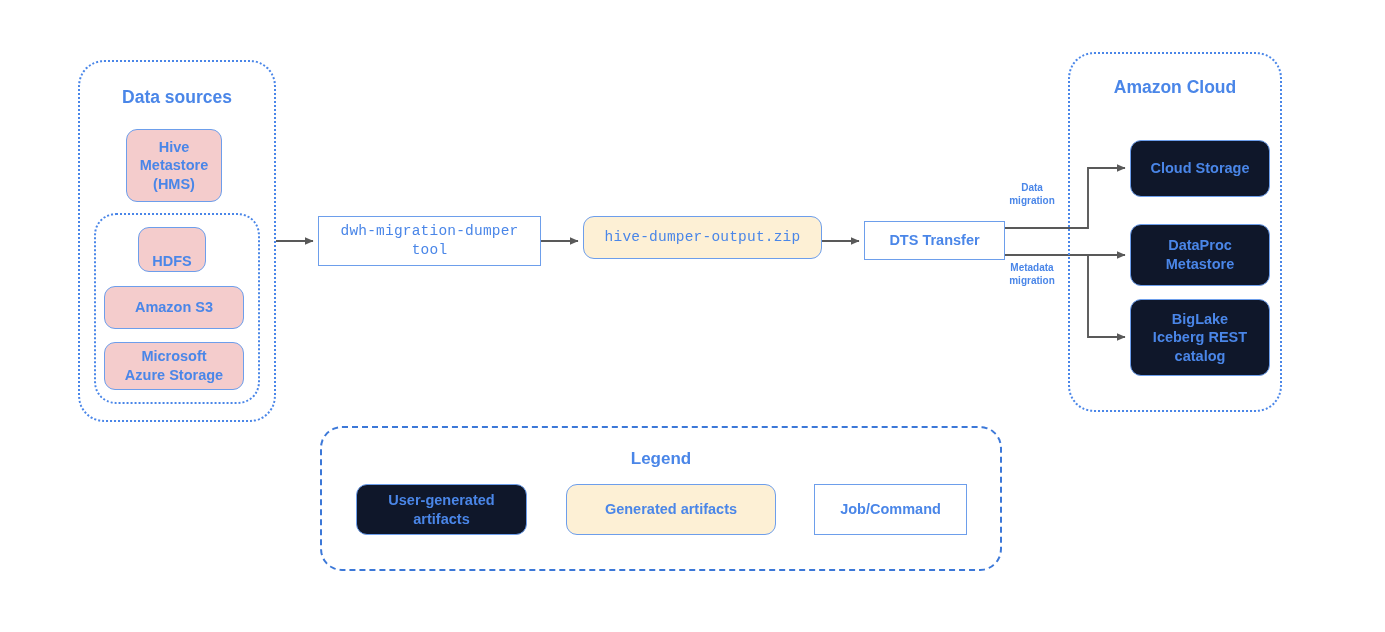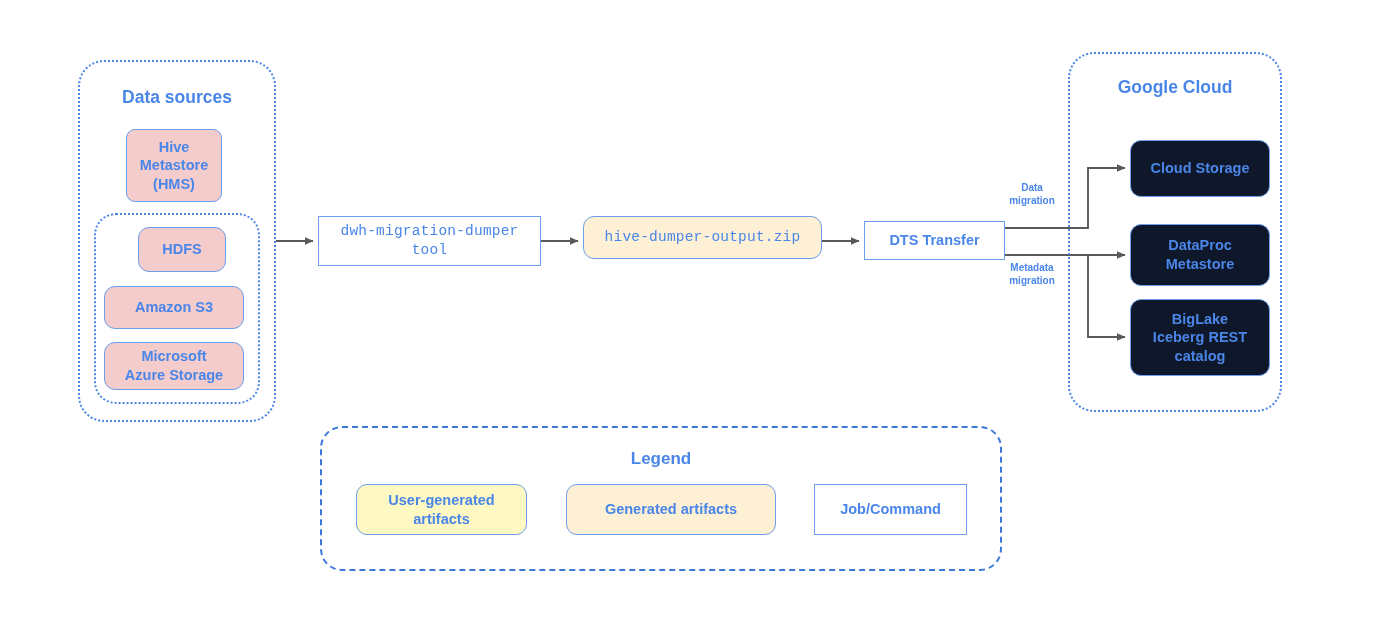--- a/index.html
+++ b/index.html
@@ -32,21 +32,21 @@
     font-size: 14.5px;
     line-height: 1.28;
     border: 1.6px solid #6d9eeb;
   }
   .rounded { border-radius: 11px; }
   .sharp   { border-radius: 0; }
 
   .pink  { background: #f4cccc; }
   .blue  { background: #0f172a; }
   .yellow2{ background: #fdf0d5; }
-  .green { background: #fef9c3; }
+  .green { background: #0f172a; }
   .white { background: #ffffff; }
 
   .mono {
     font-family: "Liberation Mono", "DejaVu Sans Mono", monospace;
     font-weight: normal;
     font-size: 14.5px;
     letter-spacing: .2px;
   }
 
   
@@ -124,31 +124,31 @@
 
     <path d="M1005,255 L1125,255" fill="none" stroke="#595959" stroke-width="1.9" marker-end="url(#arrowhead)"></path>
 
     <path d="M1088,255 L1088,337 L1125,337" fill="none" stroke="#595959" stroke-width="1.9" marker-end="url(#arrowhead)"></path>
   </svg>
 
   <div class="container-dotted" style="left:78px; top:60px; width:198px; height:362px;"></div>
 
   <div class="group-title" style="left:78px; top:87px; width:198px;">Data sources</div>
 
-  <div class="box pink rounded" style="left:126px; top:129px; width:96px; height:73px;border-radius:9px;">
+  <div class="box pink rounded" style="left:126px; top:129px; width:96px; height:73px;">
     <div>
       <div>Hive</div>
       <div>Metastore</div>
       <div>(HMS)</div>
     </div>
   </div>
 
   <div class="container-dotted inner" style="left:94px; top:213px; width:166px; height:191px;"></div>
 
-  <div class="box pink rounded" style="left:138px; top:227px; width:88px; height:45px;">
+  <div class="box pink rounded" style="left:138px; top:227px; width:68px; height:45px;align-items:flex-end;">
     <span>HDFS</span>
   </div>
 
   <div class="box pink rounded" style="left:104px; top:286px; width:140px; height:43px;">
     <span>Amazon S3</span>
   </div>
 
   <div class="box pink rounded" style="left:104px; top:342px; width:140px; height:48px;justify-content:center;">
     <div>
       <div>Microsoft</div>
@@ -176,21 +176,21 @@
     <div>migration</div>
   </div>
 
   <div class="edge-label" style="left:998px; top:262px; width:68px;">
     <div>Metadata</div>
     <div>migration</div>
   </div>
 
   <div class="container-dotted" style="left:1068px; top:52px; width:214px; height:360px;"></div>
 
-  <div class="group-title" style="left:1068px; top:77px; width:214px;">Google Cloud</div>
+  <div class="group-title" style="left:1068px; top:77px; width:214px;">Amazon Cloud</div>
 
   <div class="box blue rounded" style="left:1130px; top:140px; width:140px; height:57px;">
     <span>Cloud Storage</span>
   </div>
 
   <div class="box blue rounded" style="left:1130px; top:224px; width:140px; height:62px;">
     <div>
       <div>DataProc</div>
       <div>Metastore</div>
     </div>

